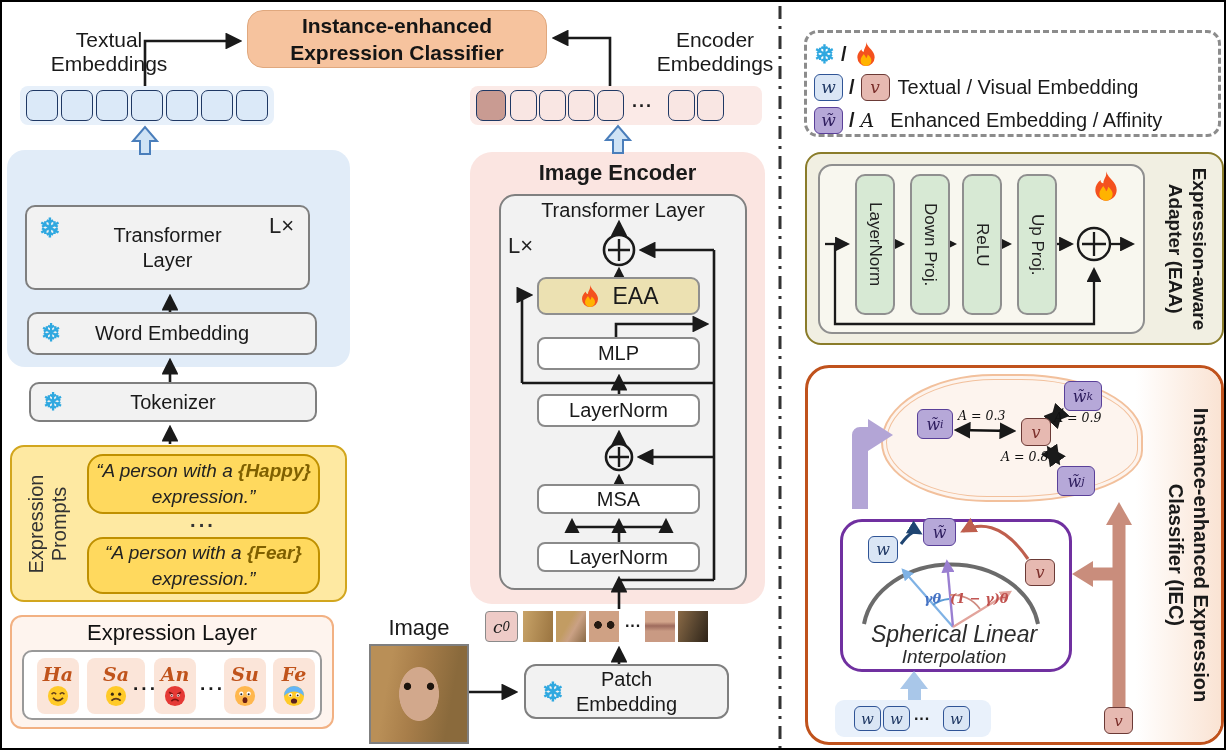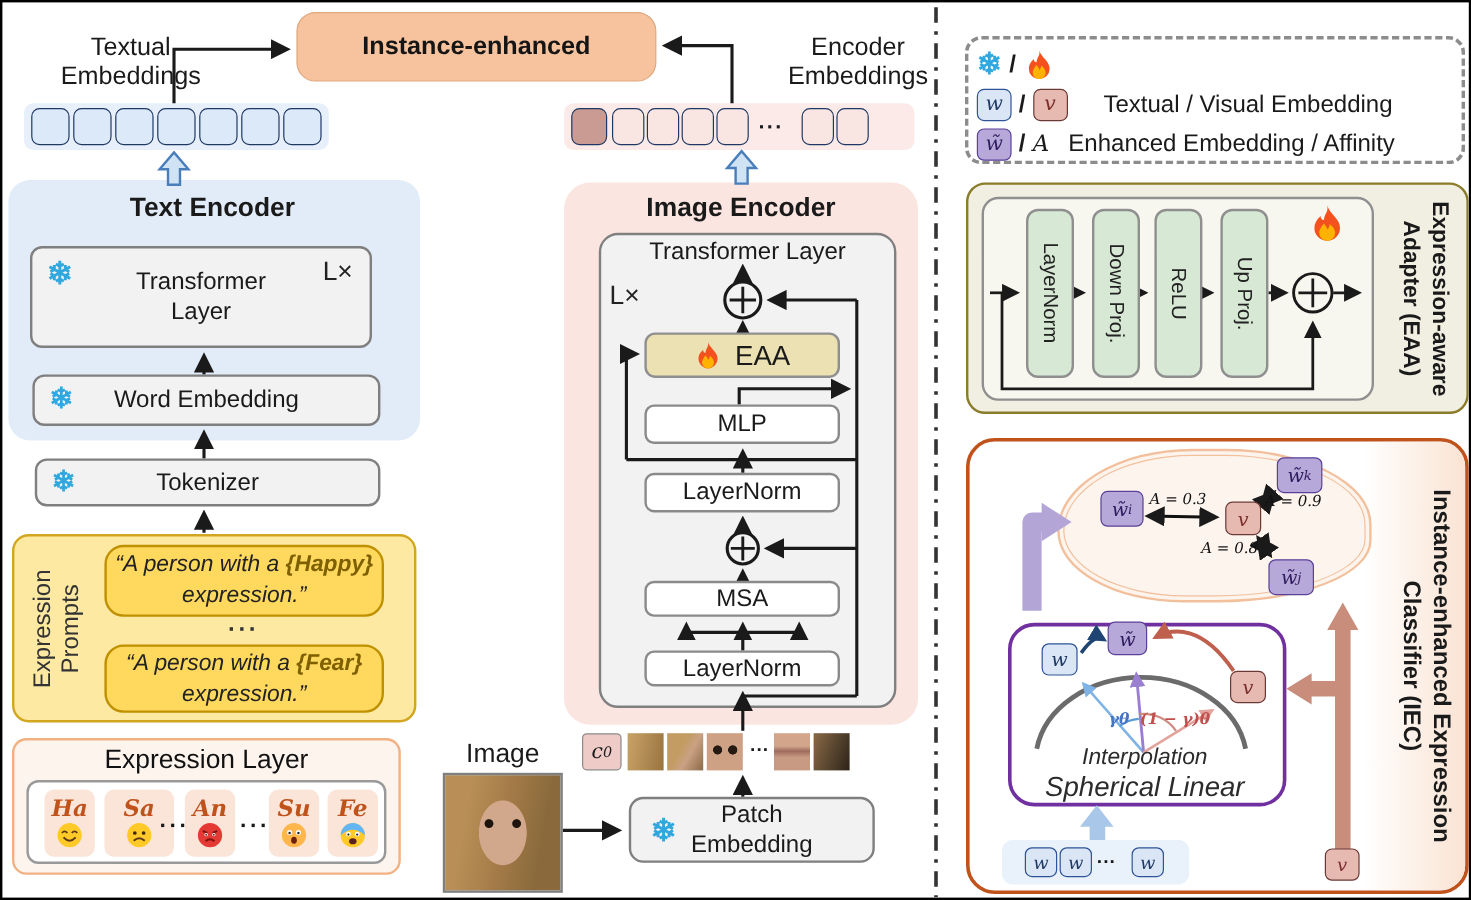--- a/index.html
+++ b/index.html
@@ -31,35 +31,35 @@
 </style>
 </head>
 <body>
 
 <div id="stage">
 
   <div class="abs" style="left:22px;top:26px;width:170px;font-size:21px;text-align:center;line-height:1.15;z-index:6">Textual Embeddings</div>
 
   <div class="abs ctr" style="left:245px;top:8px;width:300px;height:58px;background:#f6c39e;border:1.5px solid #e0a87e;border-radius:16px;z-index:6;flex-direction:column;font-weight:bold;font-size:21px;line-height:1.3;color:#151515;">
     <div>Instance-enhanced</div>
+    <div>Expression Classifier</div>
   </div>
 
   <div class="abs" style="left:638px;top:26px;width:150px;font-size:21px;text-align:center;line-height:1.15;z-index:6">Encoder Embeddings</div>
 
   <div class="abs strip-b z1" style="left:18px;top:84px;width:254px;height:39px;"></div>
   <div class="abs tok tok-b z3" style="left:24px;top:88px;width:32px;height:31px;"></div>
   <div class="abs tok tok-b z3" style="left:59px;top:88px;width:32px;height:31px;"></div>
   <div class="abs tok tok-b z3" style="left:94px;top:88px;width:32px;height:31px;"></div>
   <div class="abs tok tok-b z3" style="left:129px;top:88px;width:32px;height:31px;"></div>
   <div class="abs tok tok-b z3" style="left:164px;top:88px;width:32px;height:31px;"></div>
   <div class="abs tok tok-b z3" style="left:199px;top:88px;width:32px;height:31px;"></div>
   <div class="abs tok tok-b z3" style="left:234px;top:88px;width:32px;height:31px;"></div>
 
   <div class="abs te-panel z1" style="left:5px;top:148px;width:343px;height:217px;"></div>
-  <div class="abs z3" style="left:55px;top:158px;width:240px;text-align:center;font-weight:bold;font-size:22px;">Text Encoder</div>
 
   <div class="abs graybox ctr z3" style="left:23px;top:203px;width:285px;height:85px;font-size:20px;">
     <span class="snow abs" style="left:12px;top:8px;font-size:26px;">❄</span>
     <span class="abs" style="right:14px;top:6px;font-size:22px;color:#222;">L×</span>
     <div style="width:150px;line-height:1.25;">Transformer Layer</div>
   </div>
 
   <div class="abs graybox ctr z3" style="left:25px;top:310px;width:290px;height:43px;font-size:20px;">
     <span class="snow abs" style="left:12px;top:7px;font-size:24px;">❄</span>
     <span>Word Embedding</span>
@@ -209,21 +209,21 @@
     <span style="font-size:20px;font-weight:bold;">/</span>
     <svg width="26" height="26" viewBox="0 0 24 24">
         <path fill="#f4511e" d="M12 1c1 4-2 5.5-2 9a2 2 0 0 1-2-2.5C5.5 9.5 4 12 4 15a8 8 0 0 0 16 0c0-6-6-8-8-14z"></path>
         <path fill="#ffb300" d="M12 23a5 5 0 0 1-5-5c0-2.5 2-4.5 3-6 .5 1.5 2 2 2 4 1-1 1.5-2 1.5-3.5 2 1.5 3.5 3.5 3.5 5.5a5 5 0 0 1-5 5z"></path>
       </svg>
   </div>
   <div class="abs z3" style="left:812px;top:71px;height:28px;display:flex;align-items:center;gap:6px;">
     <span class="sym mw" style="width:27px;height:25px;font-size:17px;">w</span>
     <span style="font-size:20px;font-weight:bold;">/</span>
     <span class="sym mv" style="width:27px;height:25px;font-size:17px;">v</span>
-    <span style="font-size:20px;margin-left:24px;">Textual / Visual Embedding</span>
+    <span style="font-size:20px;margin-left:2px;">Textual / Visual Embedding</span>
   </div>
   <div class="abs z3" style="left:812px;top:104px;height:28px;display:flex;align-items:center;gap:6px;">
     <span class="sym mwt" style="width:27px;height:25px;font-size:17px;">w̃</span>
     <span style="font-size:20px;font-weight:bold;">/</span>
     <span class="math" style="font-size:19px;">A</span>
     <span style="font-size:20px;margin-left:10px;">Enhanced Embedding / Affinity</span>
   </div>
 
   <div class="abs z1" style="left:803px;top:150px;width:419px;height:193px;background:#f1efe2;border:2.5px solid #8a7c2a;border-radius:16px;"></div>
   <div class="abs z2" style="left:816px;top:162px;width:327px;height:170px;background:#f8f7ef;border:2px solid #8f8f8f;border-radius:14px;"></div>
@@ -273,22 +273,22 @@
       <sub style="font-size:11px;">j</sub>
     </div>
 
   <div class="abs z2" style="left:838px;top:517px;width:232px;height:153px;background:#fff;border:3.5px solid #7030a0;border-radius:22px;"></div>
   <div class="abs sym mw z3" style="left:866px;top:534px;width:30px;height:27px;font-size:16px;">w</div>
   <div class="abs sym mwt z3" style="left:921px;top:516px;width:33px;height:28px;font-size:16px;">w̃</div>
   <div class="abs sym mv z3" style="left:1023px;top:557px;width:30px;height:27px;font-size:16px;">v</div>
   <div class="abs z3" style="left:922px;top:589px;font-size:13px;font-weight:bold;color:#4472c4;"><span class="math">γθ</span></div>
   <div class="abs z3" style="left:948px;top:589px;font-size:13px;font-weight:bold;color:#c0504d;"><span class="math">(1 − γ)θ</span></div>
   <div class="abs z3" style="left:852px;top:620px;width:200px;text-align:center;font-style:italic;color:#2b2b2b;line-height:1.1;font-family:'Liberation Sans',sans-serif;">
+    <div style="font-size:23px;">Spherical Linear</div>
     <div style="font-size:19px;">Interpolation</div>
-    <div style="font-size:23px;">Spherical Linear</div>
   </div>
 
   <div class="abs z2" style="left:833px;top:698px;width:156px;height:37px;background:#e9f1fb;border-radius:9px;"></div>
   <div class="abs sym mw z3" style="left:852px;top:704px;width:27px;height:25px;font-size:15px;">w</div>
   <div class="abs sym mw z3" style="left:881px;top:704px;width:27px;height:25px;font-size:15px;">w</div>
   <div class="abs z3" style="left:912px;top:708px;font-size:16px;font-weight:bold;">···</div>
   <div class="abs sym mw z3" style="left:941px;top:704px;width:27px;height:25px;font-size:15px;">w</div>
   <div class="abs sym mv z3" style="left:1102px;top:705px;width:29px;height:27px;font-size:15px;">v</div>
 
   <svg class="overlay" width="1226" height="750" viewBox="0 0 1226 750">

